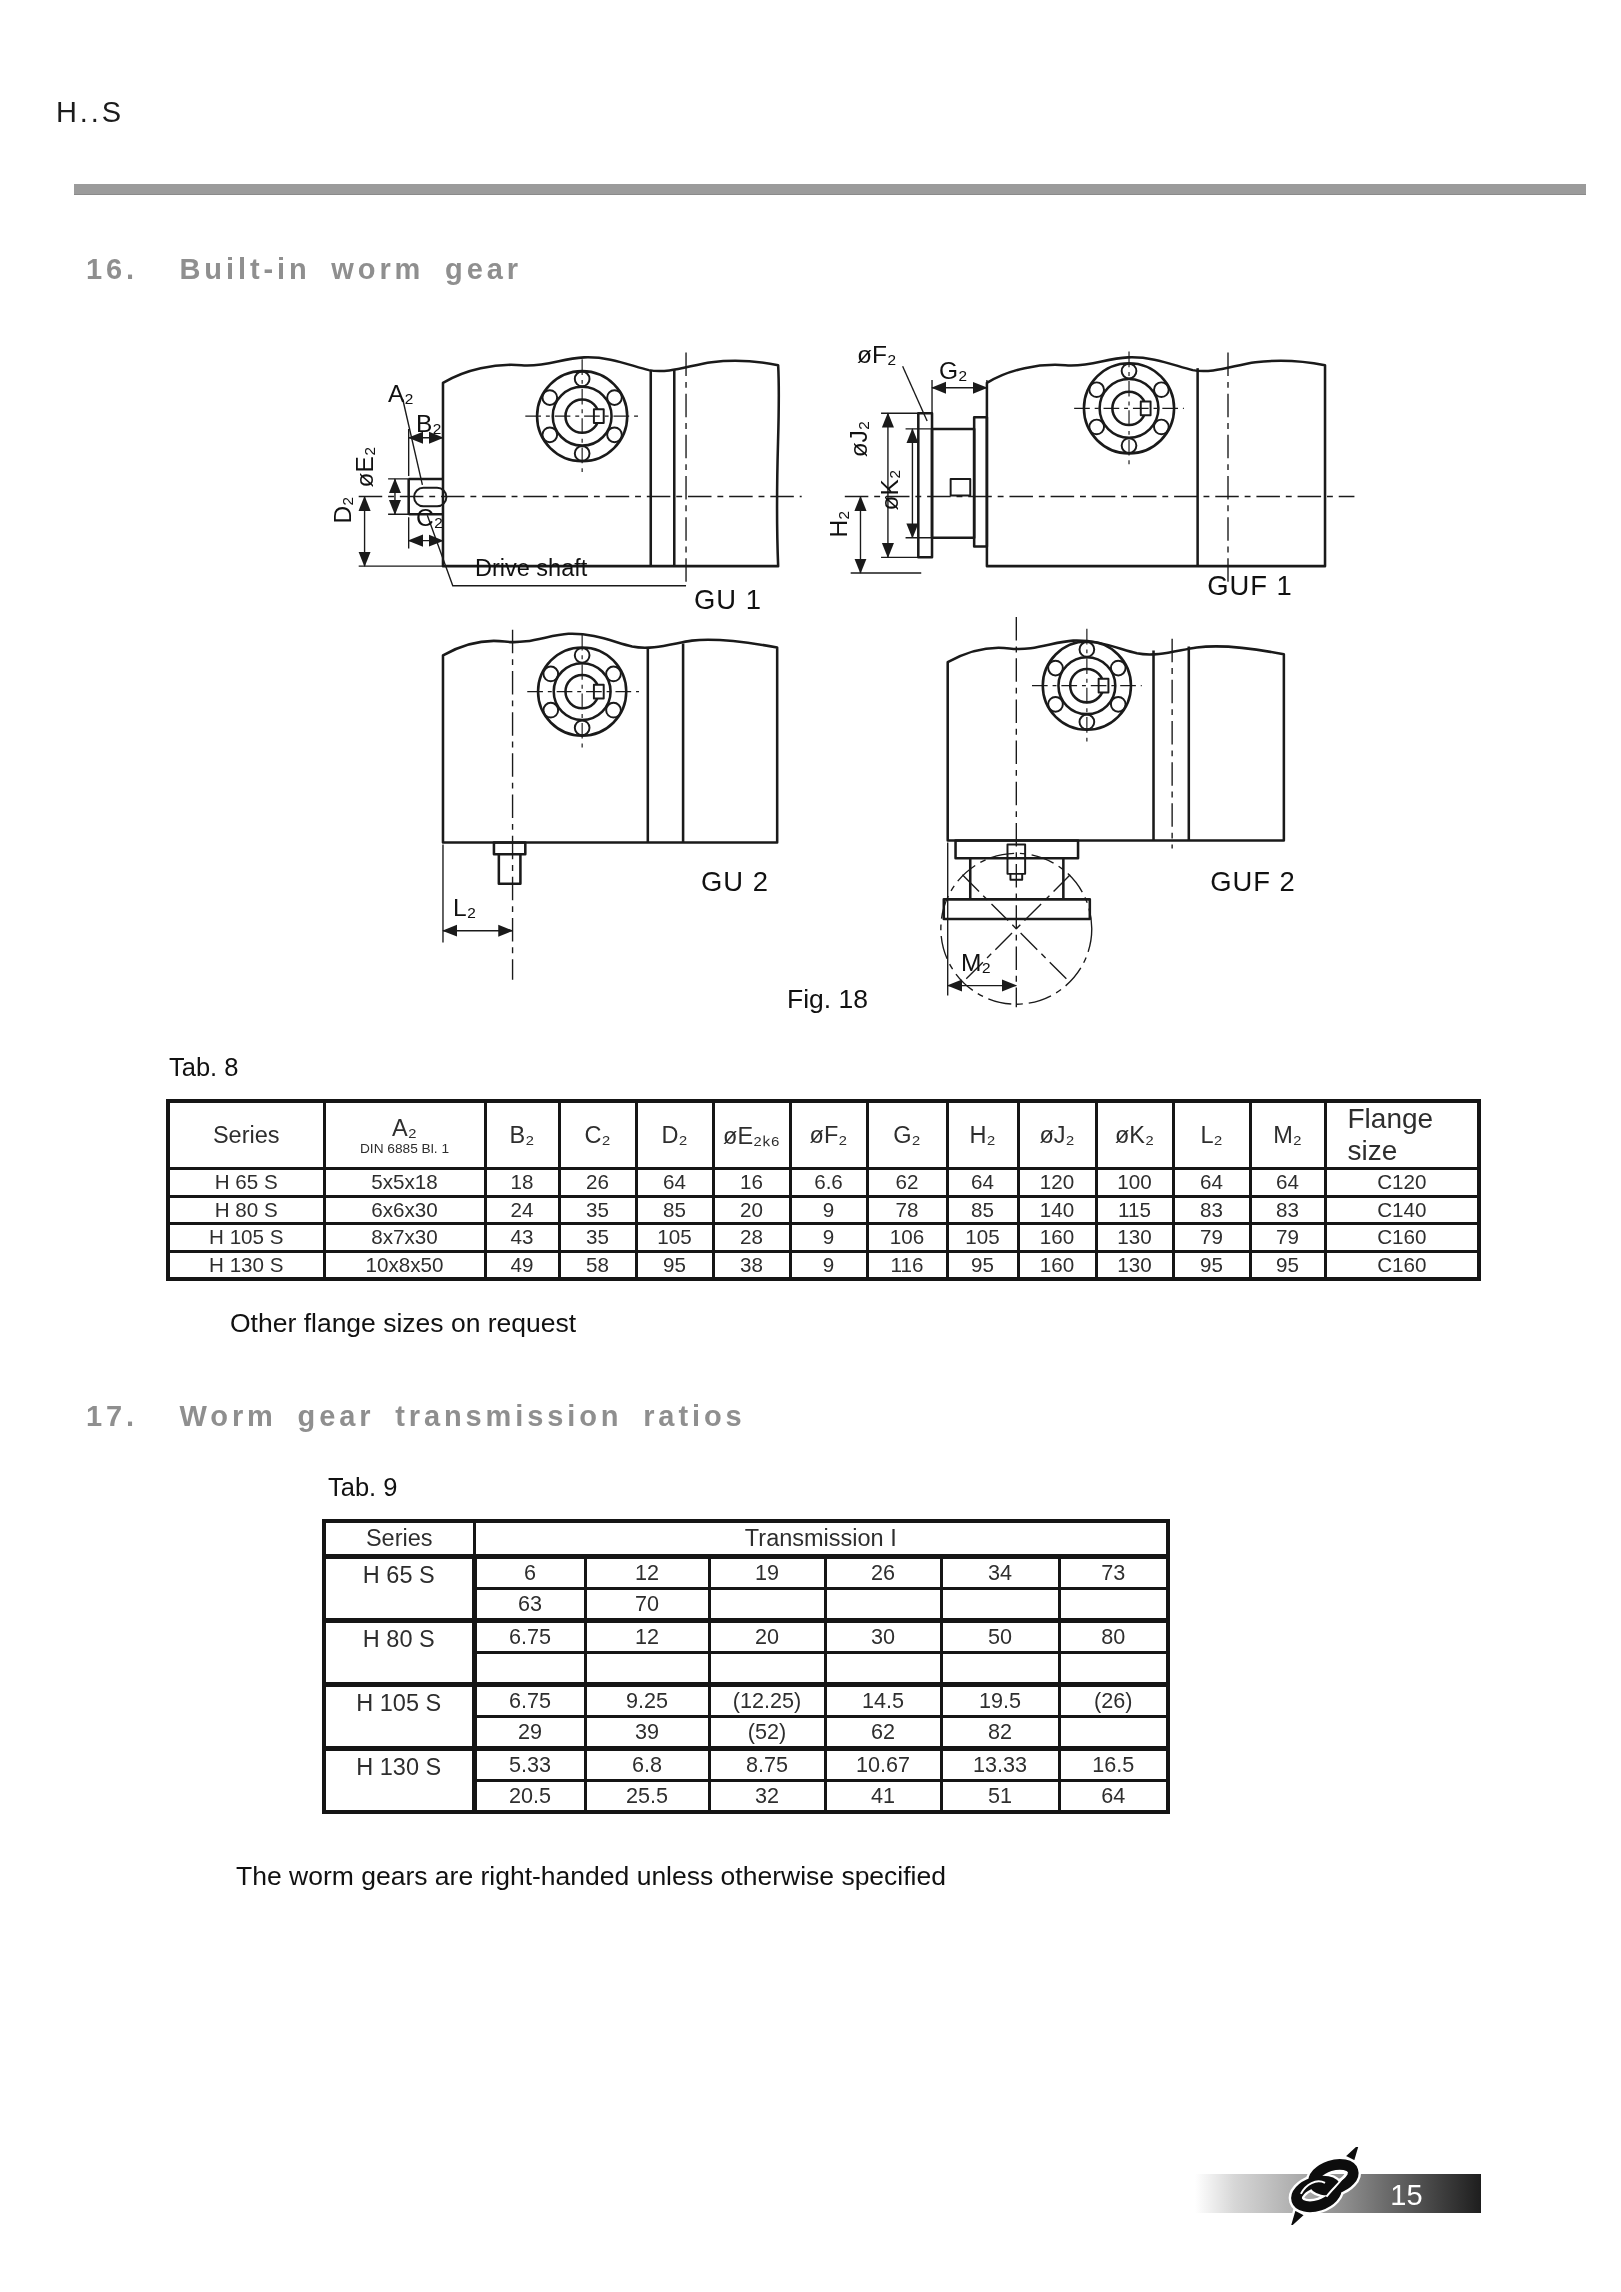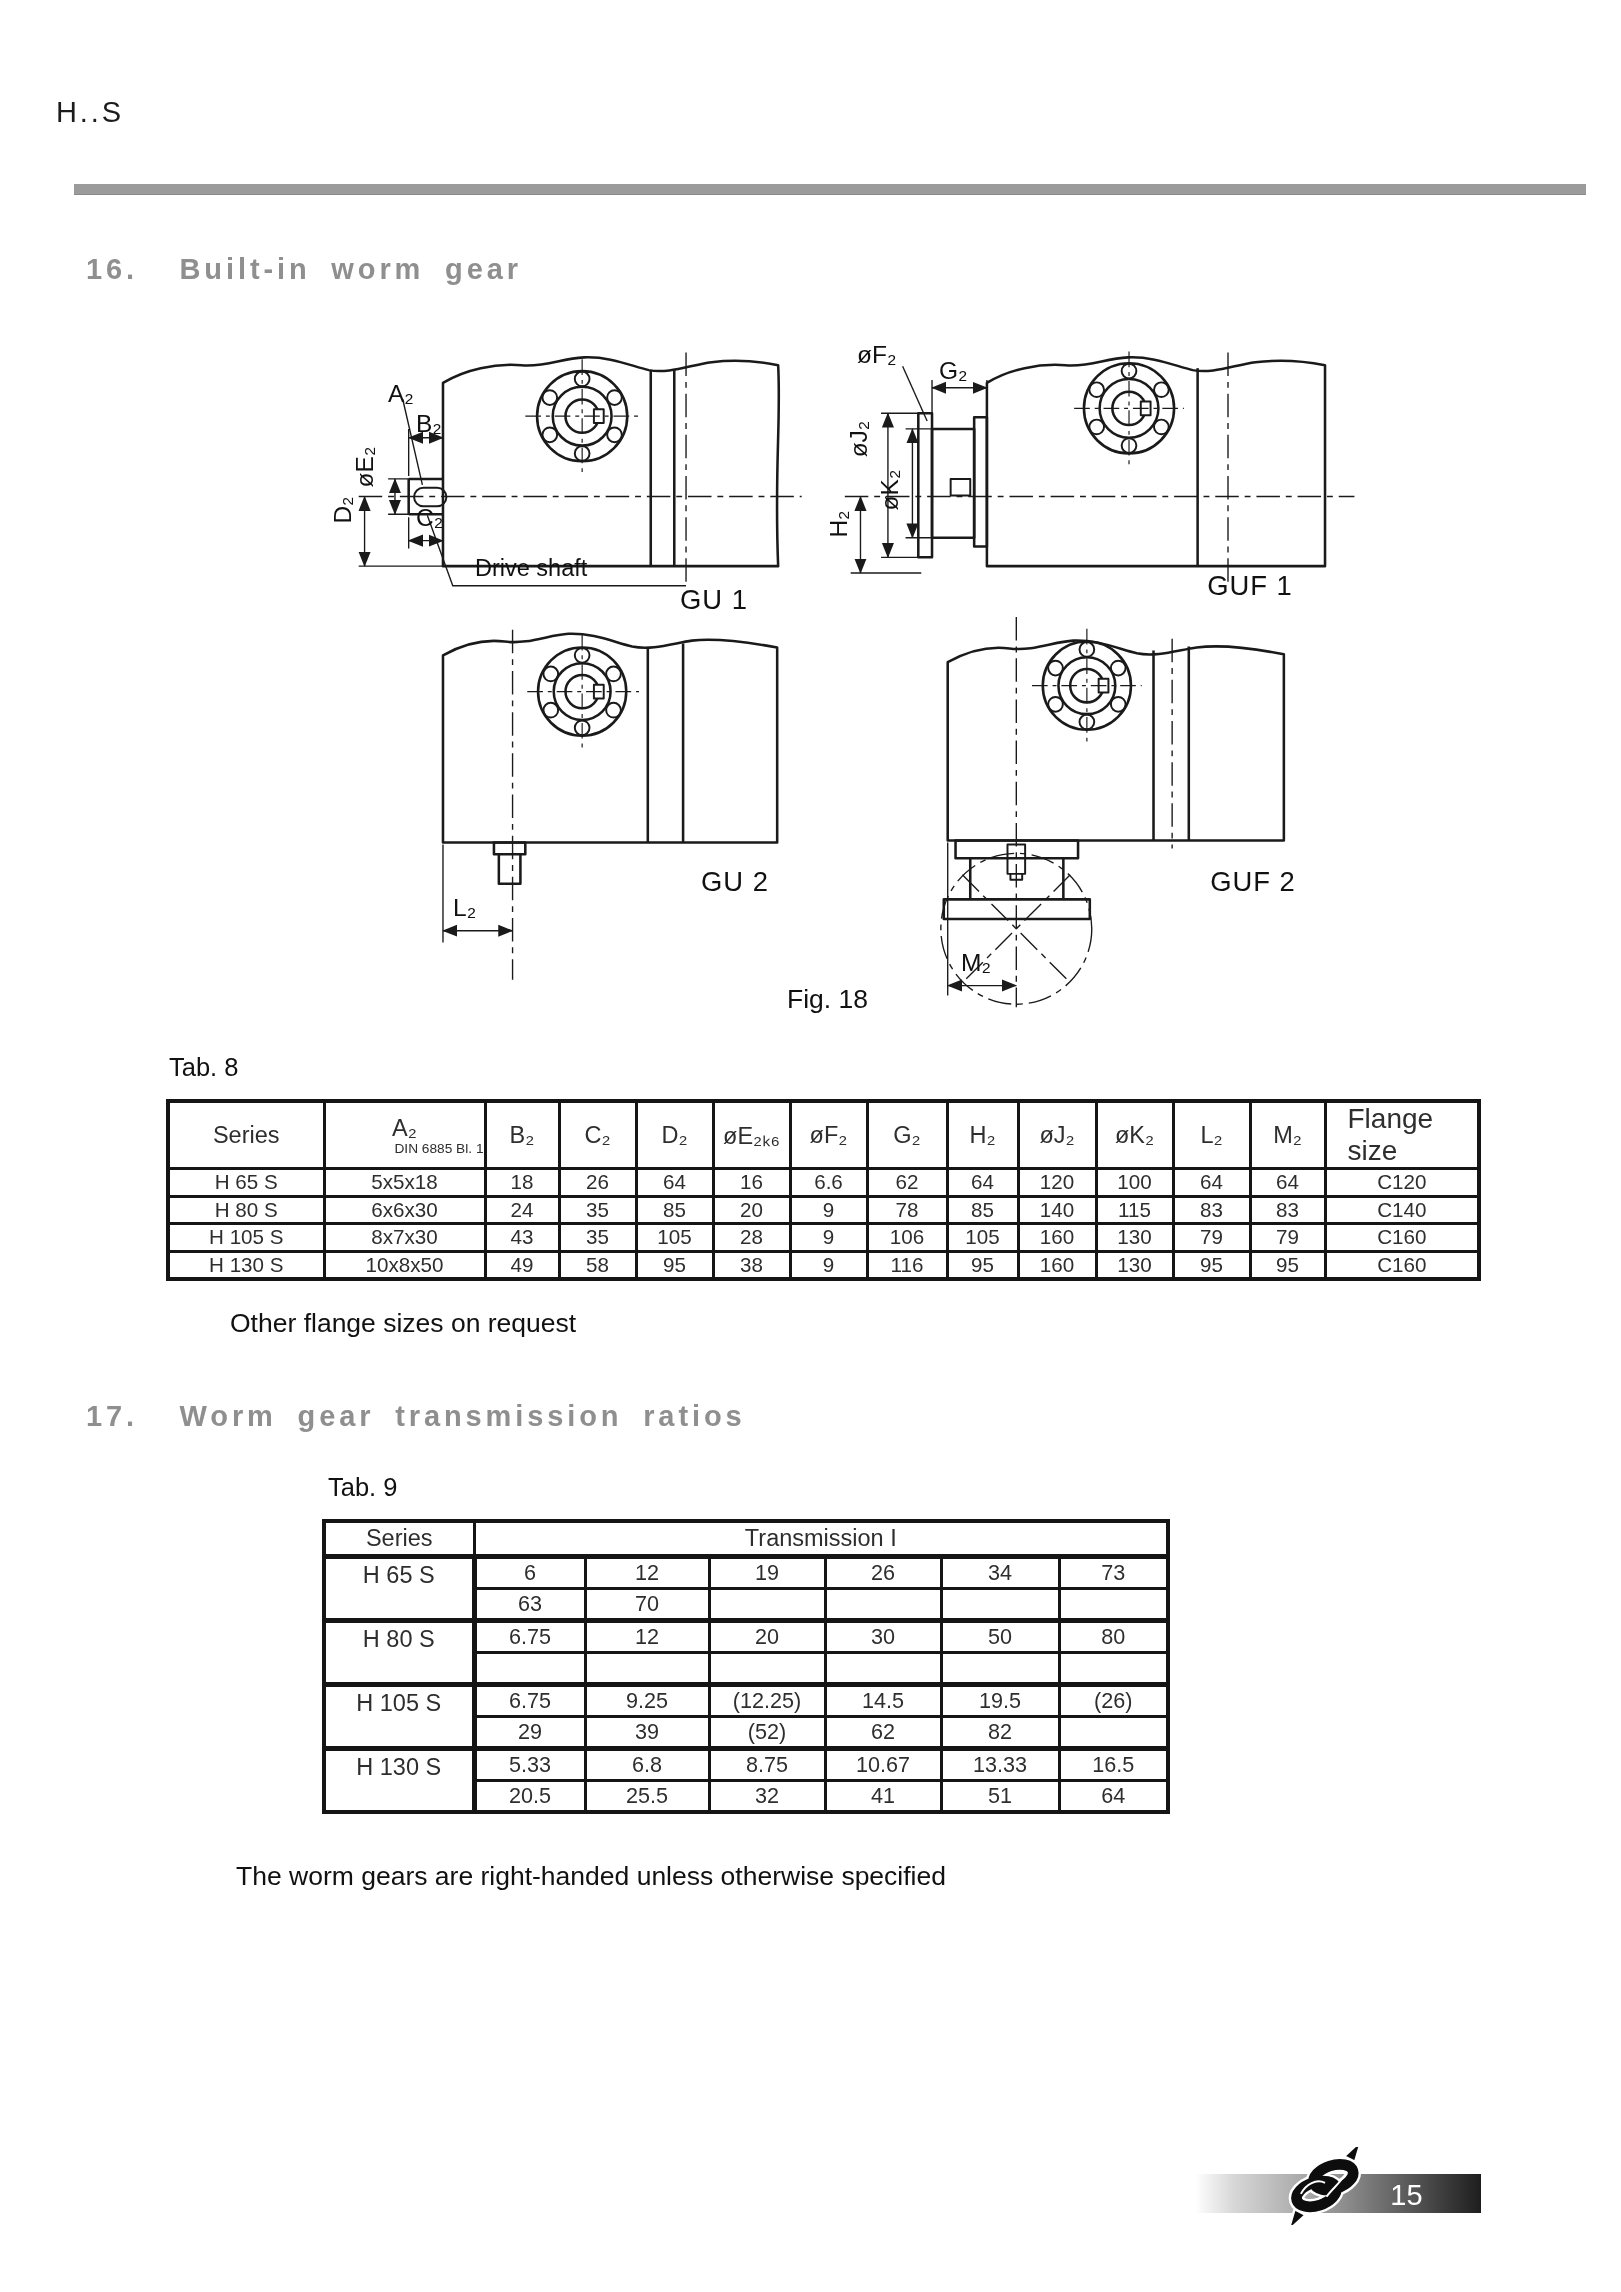--- a/index.html
+++ b/index.html
@@ -32,21 +32,21 @@
   .note8 { left:230px; top:1308px; }
   .note9 { left:236px; top:1849px;margin-top:12px; }
   
   table.t8 { position:absolute; left:166px; top:1099px; width:1314px;
              border-collapse:collapse; table-layout:fixed; border:4.9px solid #151515; }
   table.t8 th, table.t8 td { border:3.9px solid #151515; text-align:center; padding:0; overflow:hidden; }
   table.t8 th { height:48px; font-weight:normal; font-size:23.5px; color:#2e2e2e; vertical-align:middle; }
   table.t8 td { height:24.5px; font-size:20.6px; color:#2e2e2e; }
   table.t8 th.flange-h { text-align:left; font-size:28px; padding-left:21px;margin-left:48px; }
   .a2main { line-height:1.15; }
-  .a2sub { font-size:13.7px; line-height:1; color:#2e2e2e; letter-spacing:0; white-space:nowrap;text-align:right; }
+  .a2sub { font-size:13.7px; line-height:1; color:#2e2e2e; letter-spacing:0; white-space:nowrap; }
   
   table.t9 { position:absolute; left:322px; top:1519px; width:843px;
              border-collapse:collapse; table-layout:fixed; border:4.9px solid #151515; }
   table.t9 th, table.t9 td { border:3.9px solid #151515; text-align:center; padding:0; font-weight:normal; color:#2e2e2e; }
   table.t9 thead th { height:31px; font-size:23.5px; border-bottom-width:5.9px; }
   table.t9 td { height:28px; font-size:21.6px; }
   table.t9 td.series { font-size:23.5px; vertical-align:top; padding-top:2.9px; border-right-width:5.9px; }
   table.t9 tr.gs td { border-top-width:5.9px; }
   
   .foot-bar { position:absolute; left:1195px; top:2174px; width:286px; height:39px;
@@ -210,21 +210,21 @@
       <path d="M1053,700 L1165,700 M1109,642 L1109,758"></path>
     </g>
   </svg>
 
   <div class="lbl" style="left:388px; top:380px;">A₂</div>
   <div class="lbl" style="left:416px; top:410px;">B₂</div>
   <div class="lbl rot" style="left:345px; top:453px;">øE₂</div>
   <div class="lbl rot" style="left:329px; top:496px;">D₂</div>
   <div class="lbl" style="left:416px; top:504px;">C₂</div>
   <div class="lbl small" style="left:469px; top:555px;">Drive shaft</div>
-  <div class="figcap" style="left:665px; top:584px; width:98px;">GU 1</div>
+  <div class="figcap" style="left:679px; top:584px; width:98px;">GU 1</div>
 
   <div class="lbl" style="left:857px; top:341px;">øF₂</div>
   <div class="lbl" style="left:939px; top:357px;">G₂</div>
   <div class="lbl rot" style="left:841px; top:425px;">øJ₂</div>
   <div class="lbl rot" style="left:870px; top:476px;">øK₂</div>
   <div class="lbl rot" style="left:825px; top:510px;">H₂</div>
   <div class="figcap" style="left:1191px; top:570px; width:118px;">GUF 1</div>
 
   <div class="lbl" style="left:453px; top:894px;">L₂</div>
   <div class="figcap" style="left:686px; top:866px; width:98px;">GU 2</div>

